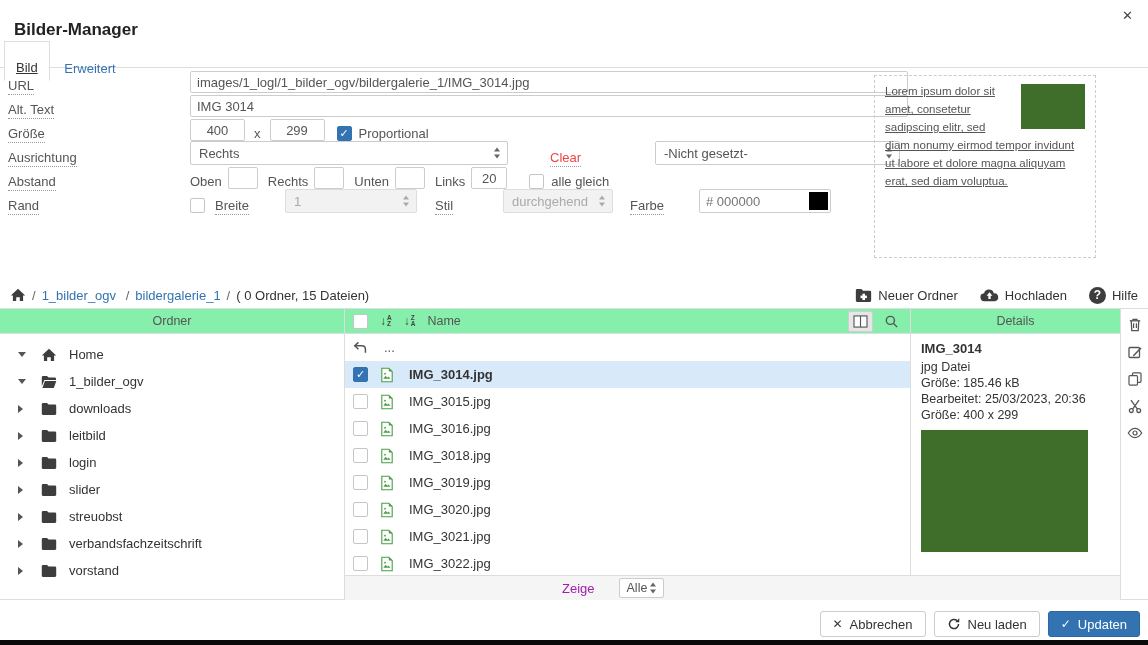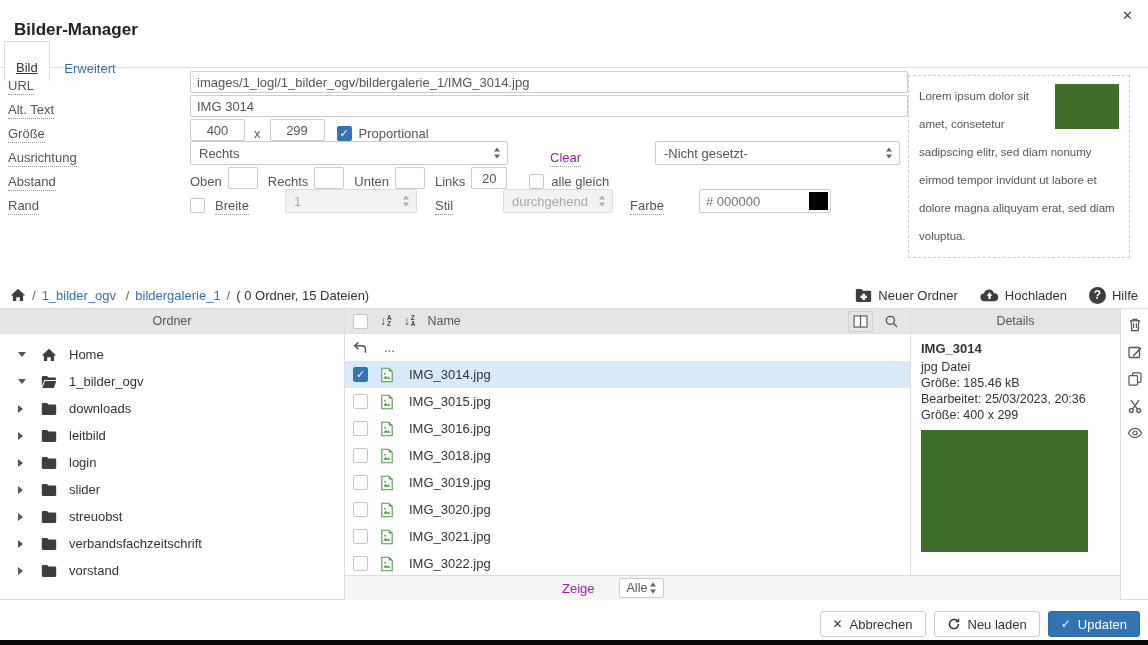--- a/index.html
+++ b/index.html
@@ -41,31 +41,31 @@
   .stepper{position:absolute;right:6px;top:50%;transform:translateY(-50%);width:7px;height:11px;}
   .stepper::before,.stepper::after{content:"";position:absolute;left:0;border-left:3.5px solid transparent;border-right:3.5px solid transparent;}
   .stepper::before{top:0;border-bottom:4.5px solid #666;}
   .stepper::after{bottom:0;border-top:4.5px solid #666;}
   .sel.disabled .stepper::before{border-bottom-color:#aaa;}
   .sel.disabled .stepper::after{border-top-color:#aaa;}
   .w-align{width:318px;}
   .w-clearsel{width:245px;}
   .w-bw{width:132px;}
   .w-bstyle{width:110px;}
-  .clear-lab{margin-left:42px;width:105px;color:#a21caf;}
+  .clear-lab{margin-left:42px;width:105px;color:#ef4444;}
   .mglab{margin-right:6px;color:#555;}
   .mg{margin-right:10px;}.ml10{margin-left:10px;}.ml12{margin-left:12px;}
   .ml17{margin-left:17px;}.ml18{margin-left:18px;}.ml22{margin-left:22px;}
   .ml35{margin-left:35px;}.ml36{margin-left:36px;}.ml50{margin-left:50px;}
   .color-wrap{position:relative;width:132px;height:24px;}
   .color-wrap .ti{width:132px;height:24px;color:#aaa;padding-right:26px;}
   .swatch{position:absolute;right:3px;top:3px;width:19px;height:18px;background:#000;}
 
   
-  .preview{position:absolute;left:908px;top:75px;width:222px;height:183px;border:1px dashed #ccc;box-sizing:border-box;padding:6px 10px;font-size:11.5px;line-height:28px;color:#555;overflow:hidden;}
+  .preview{position:absolute;left:874px;top:75px;width:222px;height:183px;border:1px dashed #ccc;box-sizing:border-box;padding:6px 10px;font-size:11.5px;line-height:18px;color:#555;overflow:hidden;text-decoration:underline;}
   .preview .thumb{float:right;width:64px;height:45px;margin:2px 0 4px 8px;}
   .meadow{
     background:
       radial-gradient(ellipse 30% 30% at 16% 28%, rgba(238,242,228,.95) 0%, rgba(200,215,185,.55) 45%, rgba(0,0,0,0) 70%),
       radial-gradient(ellipse 36% 32% at 52% 30%, rgba(242,246,234,.95) 0%, rgba(205,220,190,.5) 50%, rgba(0,0,0,0) 72%),
       radial-gradient(ellipse 32% 32% at 87% 26%, rgba(230,240,220,.9) 0%, rgba(0,0,0,0) 70%),
       linear-gradient(180deg,#93a68b 0%,#5c7350 20%,#324d28 33%,#416d30 48%,#487b33 63%,#40702a 80%,#35632３ 100%);
     background-color:#3f6e2b;
   }
 
@@ -74,21 +74,21 @@
   .crumbbar svg{flex:none;}
   .bc-sep{margin:0 6px;color:#666;}
   .bc-link{color:#3373b2;text-decoration:none;}
   .bc-counts{color:#333;}
   .bar-actions{margin-left:auto;display:flex;align-items:center;gap:22px;}
   .bar-act{display:inline-flex;align-items:center;gap:6px;color:#333;}
   .help-ico{width:17px;height:17px;border-radius:50%;background:#3d3d3d;color:#fff;font-size:12px;font-weight:bold;display:inline-flex;align-items:center;justify-content:center;}
 
   
   .browser{position:absolute;top:309px;left:0;right:0;height:291px;border-bottom:1px solid #ddd;box-sizing:border-box;}
-  .panel-h{height:25px;background:#e5e5e5;border-bottom:1px solid #ddd;display:flex;align-items:center;justify-content:center;color:#555;font-size:12.5px;box-sizing:border-box;}
+  .panel-h{height:25px;background:#86efac;border-bottom:1px solid #ddd;display:flex;align-items:center;justify-content:center;color:#555;font-size:12.5px;box-sizing:border-box;}
   .folders{position:absolute;left:0;top:0;width:345px;height:100%;border-right:1px solid #ddd;box-sizing:border-box;overflow:hidden;}
   .tree{padding-top:7px;}
   .tree-item{height:27px;display:flex;align-items:center;padding-left:18px;}
   .caret{width:12px;display:inline-flex;align-items:center;}
   .caret::before{content:"";border-top:4px solid transparent;border-bottom:4px solid transparent;border-left:5px solid #555;}
   .tree-item.expanded .caret::before{border-left:4px solid transparent;border-right:4px solid transparent;border-top:5px solid #555;border-bottom:none;}
   .tico{width:16px;margin-left:11px;display:inline-flex;}
   .tico svg{display:none;}
   .tree-item .ic-folder{display:block;}
   .tree-item.is-home .ic-home{display:block;}
@@ -101,21 +101,21 @@
   .sort-ico .ar{font-size:12px;line-height:12px;}
   .sort-ico .lz{display:flex;flex-direction:column;font-size:6.5px;line-height:6.5px;font-weight:bold;margin-left:1px;}
   .name-lab{margin-left:12px;color:#555;}
   .toggle-btn{margin-left:auto;width:25px;height:21px;background:#e6e6e6;border:1px solid #cfcfcf;border-radius:2px;display:inline-flex;align-items:center;justify-content:center;box-sizing:border-box;}
   .search-ico{margin:0 3px 0 11px;display:inline-flex;}
   .rows{height:241px;overflow:hidden;}
   .file-row{height:27px;display:flex;align-items:center;padding:0 8px;}
   .file-row .img-ico{margin-left:11px;flex:none;}
   .fname{margin-left:14px;color:#333;}
   .file-row.selected{background:#d8eafa;}
-  .file-row.selected .fname{font-weight:normal;}
+  .file-row.selected .fname{font-weight:bold;}
   .file-row.selected .cb{background:#3373b2;border-color:#3373b2;}
   .file-row.selected .cb::after{content:"✓";color:#fff;font-size:11px;font-weight:bold;line-height:1;}
   .up-row{height:27px;display:flex;align-items:center;padding:0 8px;color:#555;}
   .up-row .dots{margin-left:16px;}
   .list-foot{position:absolute;left:345px;top:266px;width:775px;height:25px;background:#f5f5f5;border-top:1px solid #ddd;display:flex;align-items:center;padding-left:217px;box-sizing:border-box;}
   .zg-lab{color:#a21caf;margin-right:24px;}
   .sel.zg{height:20px;padding:0 16px 0 7px;font-size:12.5px;}
 
   .details{position:absolute;left:910px;top:0;width:210px;height:266px;border-left:1px solid #ddd;box-sizing:border-box;overflow:hidden;}
   .dbody{padding:7px 10px;font-size:12.5px;line-height:16px;color:#333;}

